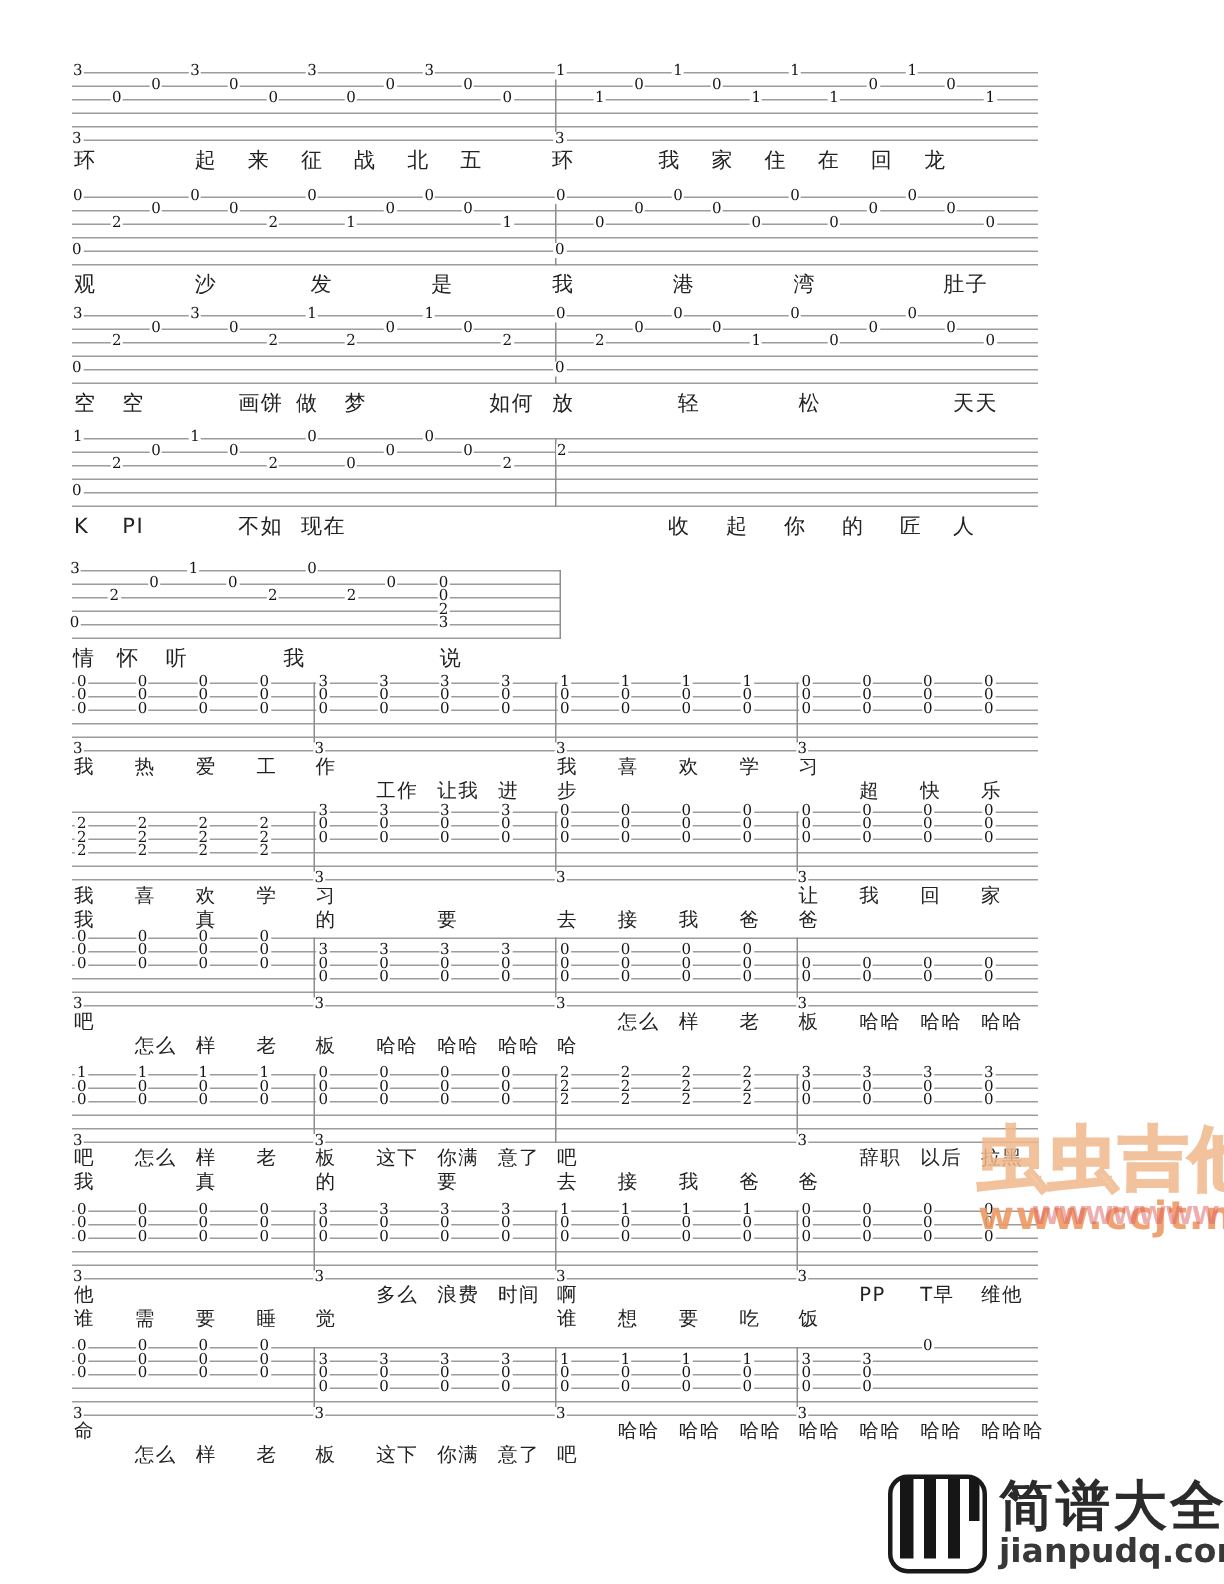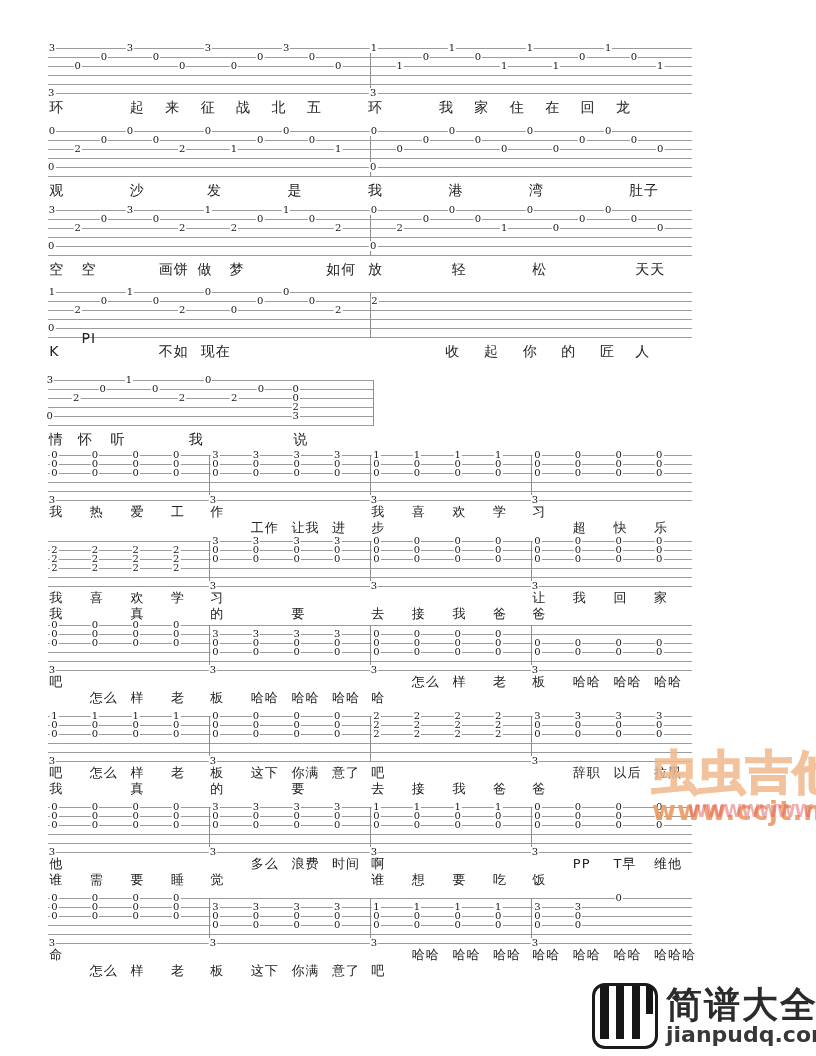--- a/index.html
+++ b/index.html
@@ -208,21 +208,21 @@
       <span class="note" style="left: 16.7505%; top: 4px;">0</span>
       <span class="note" style="left: 32.9495%; top: 4px;">0</span>
       <span class="note" style="left: 41.0005%; top: 4px;">0</span>
       <span class="note" style="left: 4.6255%; top: 13px;">2</span>
       <span class="note" style="left: 20.8245%; top: 13px;">2</span>
       <span class="note" style="left: 28.8755%; top: 13px;">0</span>
       <span class="note" style="left: 45.0745%; top: 13px;">2</span>
       <span class="note" style="left: 0.5%; top: 31px;">0</span>
       <span class="note" style="left: 50.7%; top: 4px;">2</span>
       <span class="lyric" style="left: 0.2%; top: 52px;">K</span>
-      <span class="lyric" style="left: 5.2%; top: 39px;">PI</span>
+      <span class="lyric" style="left: 5.2%; top: 52px;">PI</span>
       <span class="lyric" style="left: 17.2%; top: 52px;">不如</span>
       <span class="lyric" style="left: 23.7%; top: 52px;">现在</span>
       <span class="lyric" style="left: 61.7%; top: 52px;">收</span>
       <span class="lyric" style="left: 67.7%; top: 52px;">起</span>
       <span class="lyric" style="left: 73.7%; top: 52px;">你</span>
       <span class="lyric" style="left: 79.7%; top: 52px;">的</span>
       <span class="lyric" style="left: 85.7%; top: 52px;">匠</span>
       <span class="lyric" style="left: 91.2%; top: 52px;">人</span>
     </div>
     <div class="system sys-arp" style="left: 48px; top: 380px; width: 326px; height: 90px;">

